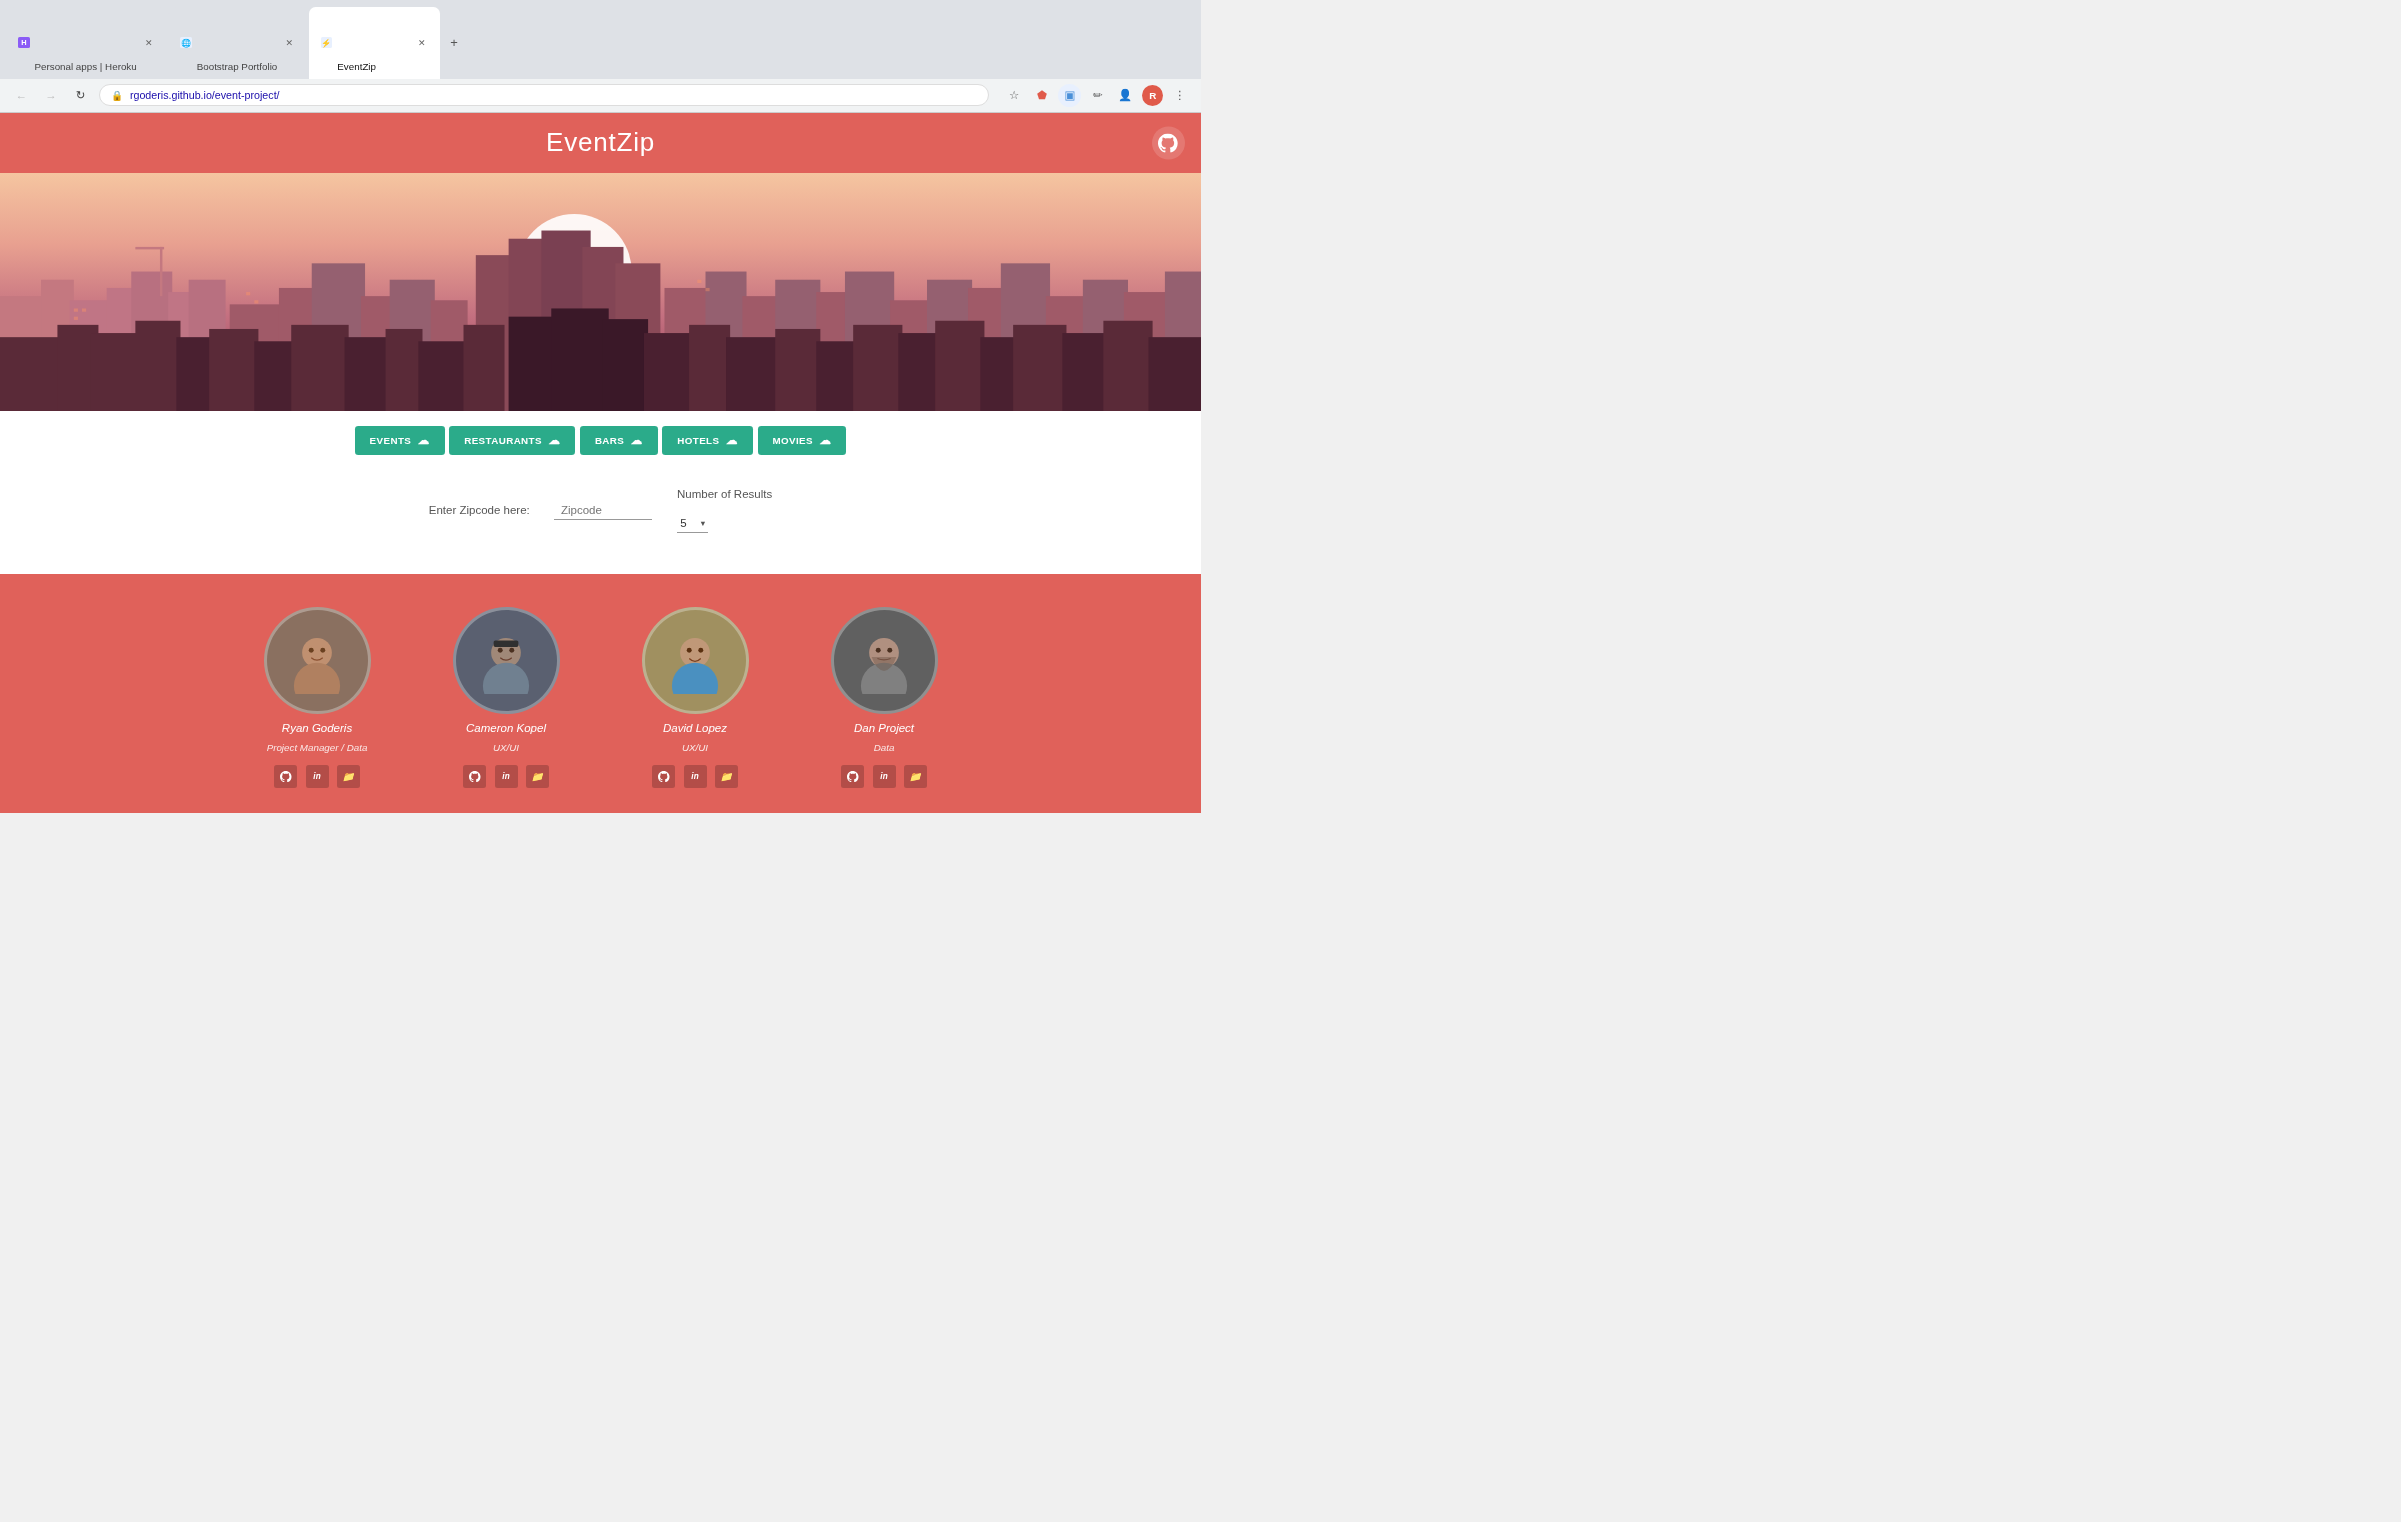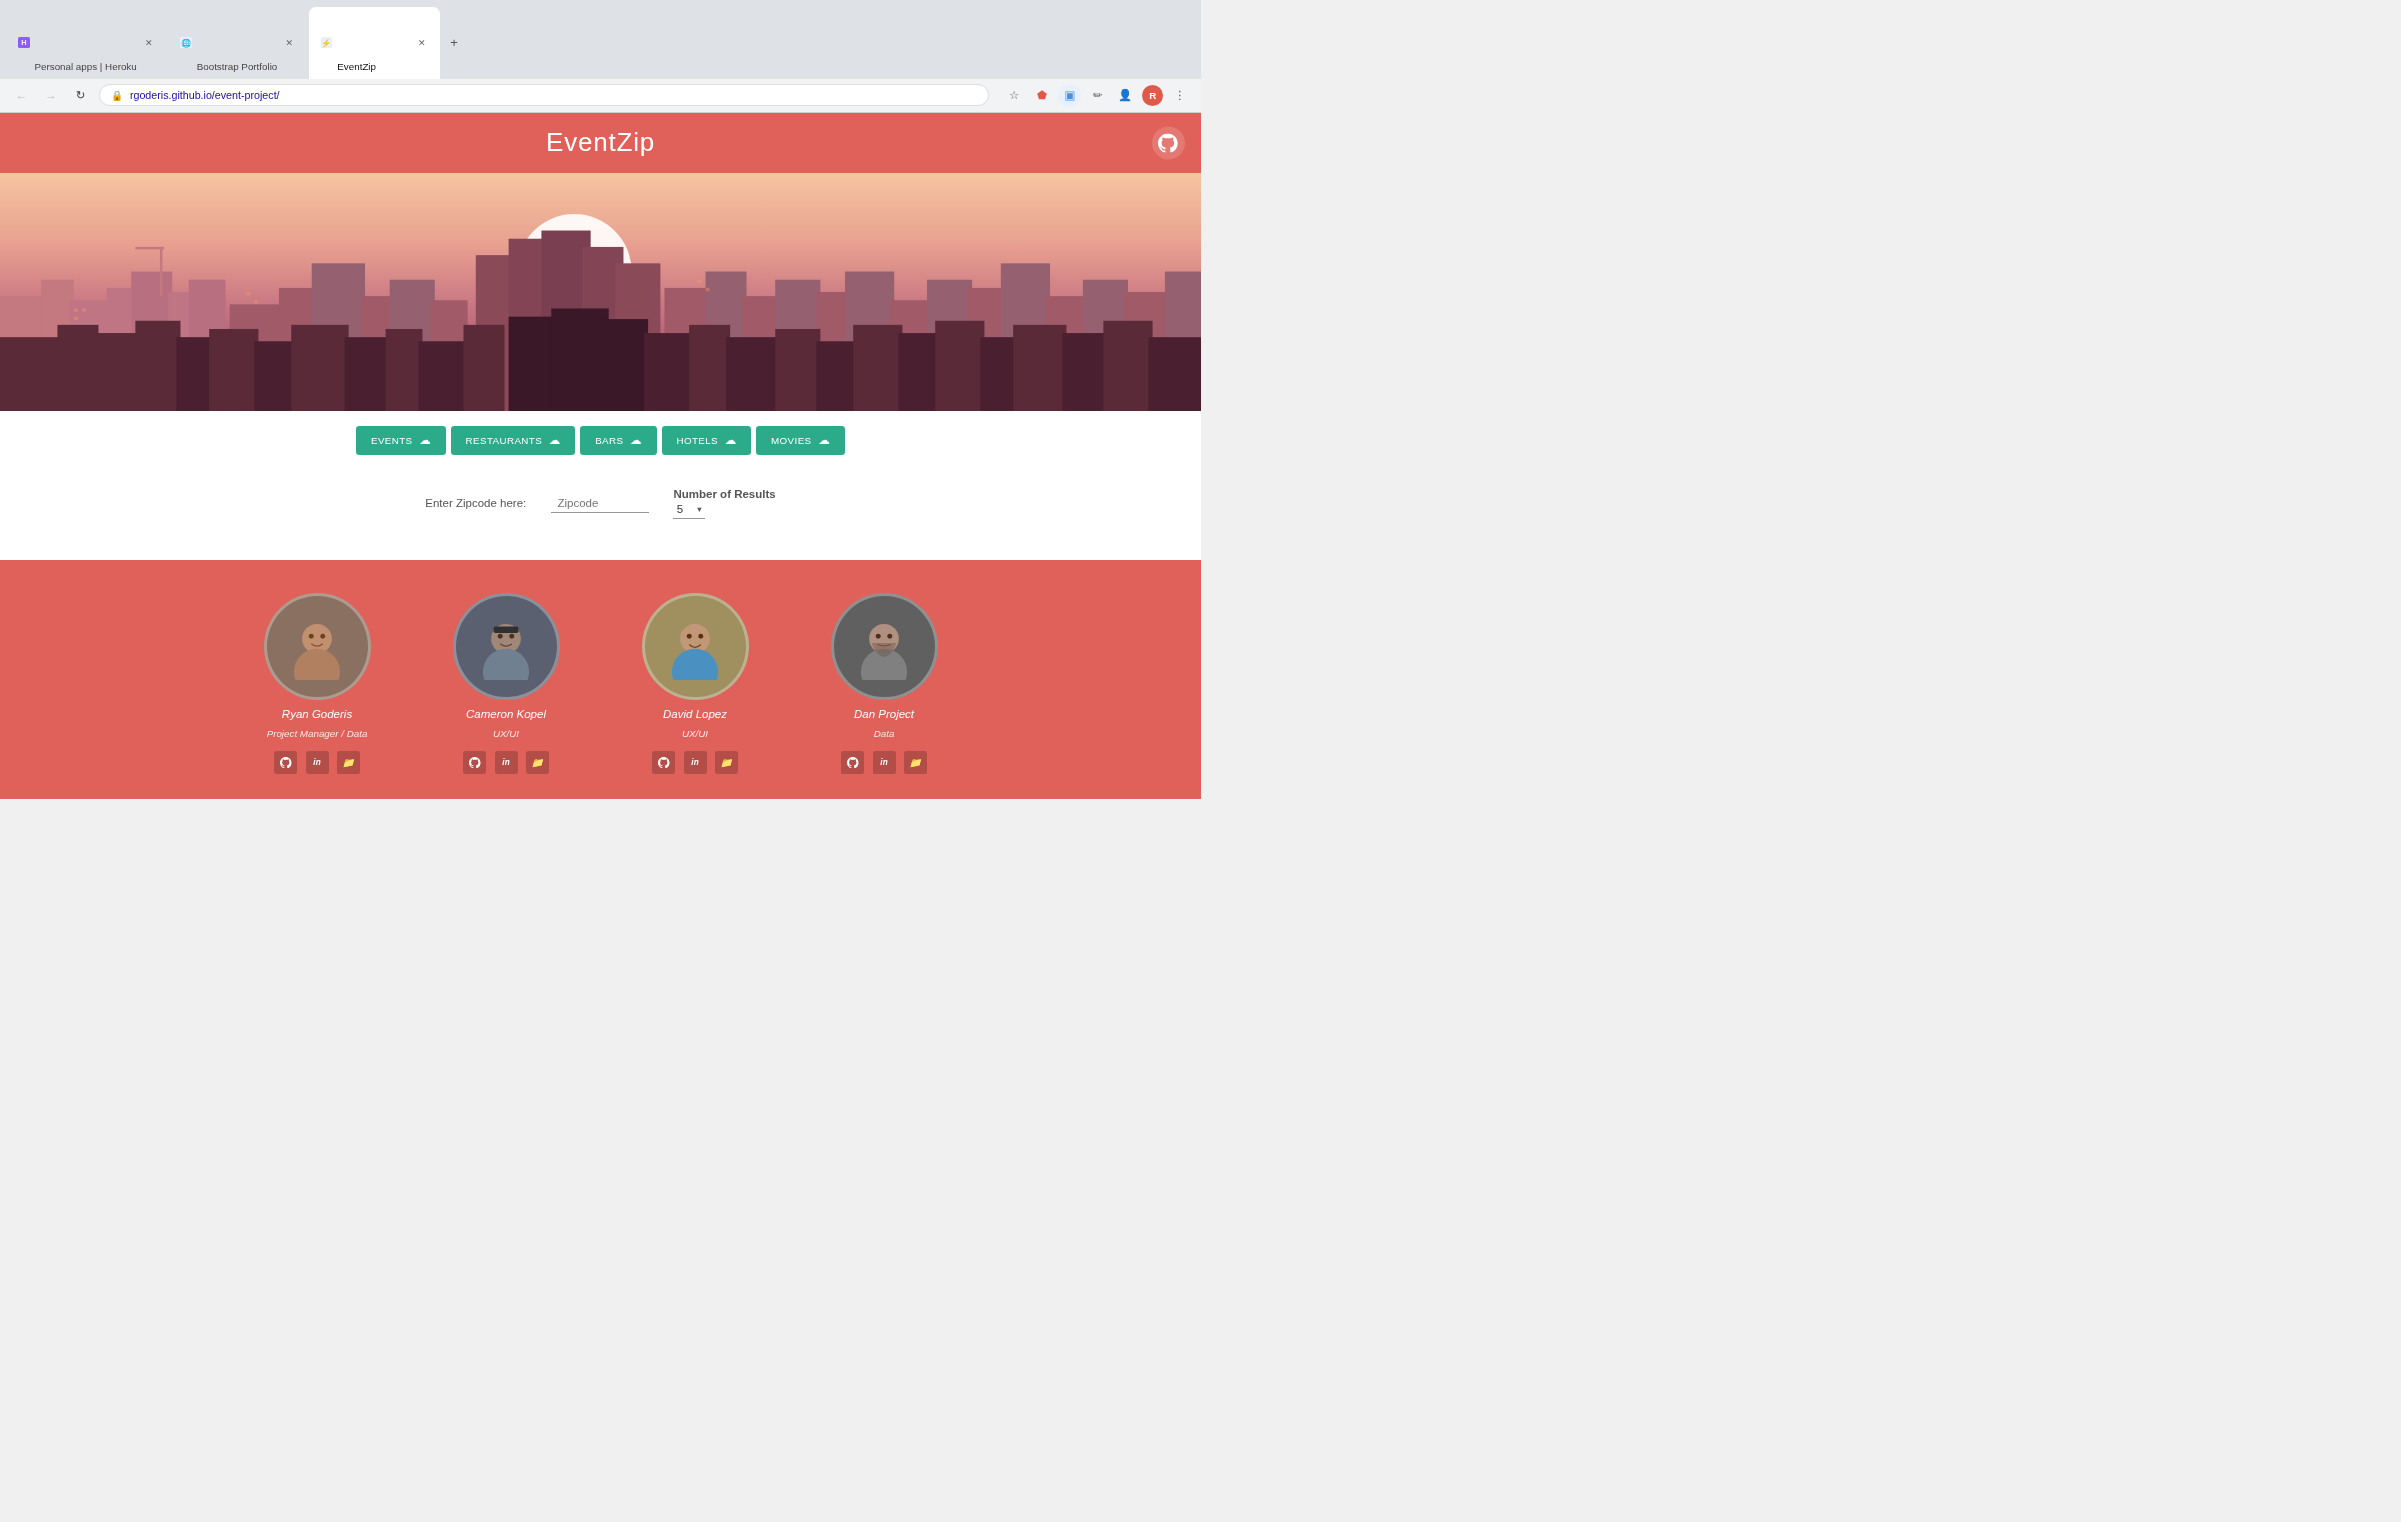--- a/index.html
+++ b/index.html
@@ -194,21 +194,21 @@
     }
     .nav-btn-item {
       display: flex;
       align-items: center;
       gap: 6.6px;
       padding: 7.4px 14.8px;
       border-radius: 3.3px;
       background: #2bab8a;
       color: #fff;
       font-size: 9.8px;
-      font-weight: normal;
+      font-weight: bold;
       letter-spacing: 0.4px;
       cursor: pointer;
       border: none;
       text-transform: uppercase;
     }
     .cloud-icon { font-size: 11.5px; }
 
     
     .search-section {
       display: flex;
@@ -232,22 +232,21 @@
       width: 98px;
     }
     .results-select-wrapper {
       display: flex;
       flex-direction: column;
       align-items: flex-start;
     }
     .results-label {
       font-size: 11.5px;
       color: #555;
-      margin-bottom: 0;
-      font-weight: bold;
+      margin-bottom: 14px;
     }
     .results-select {
       border: none;
       border-bottom: 0.8px solid #999;
       padding: 3.3px 16.4px 3.3px 3.3px;
       font-size: 11.5px;
       color: #333;
       background: transparent;
       outline: none;
       cursor: pointer;

